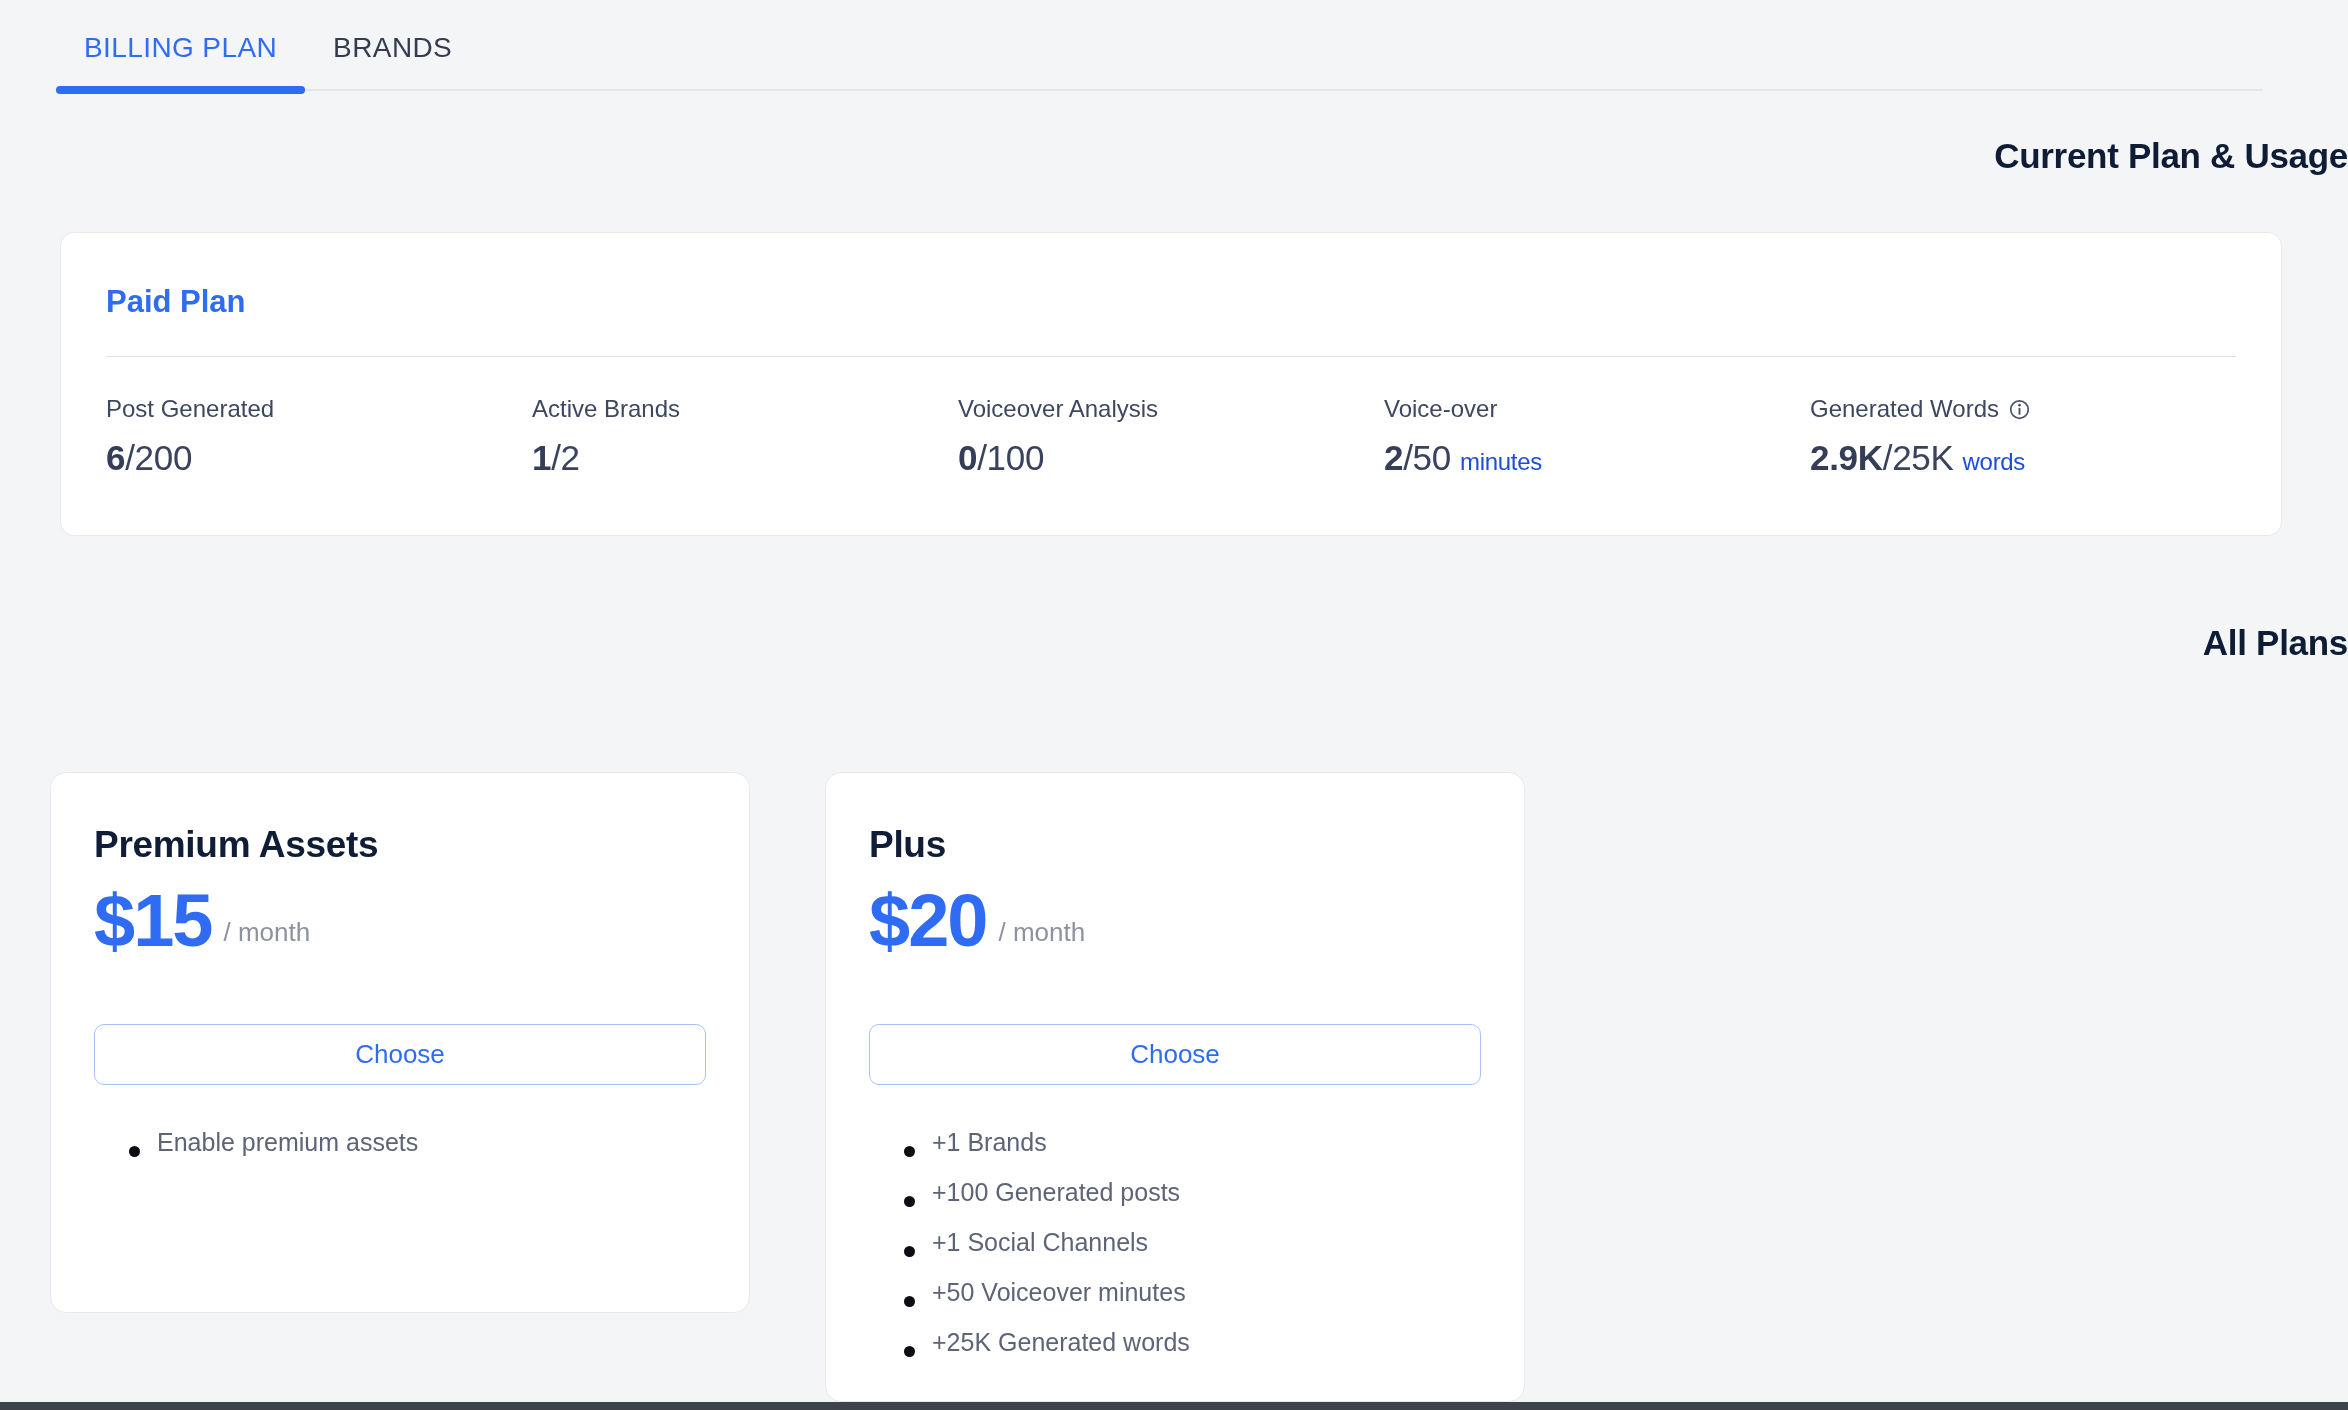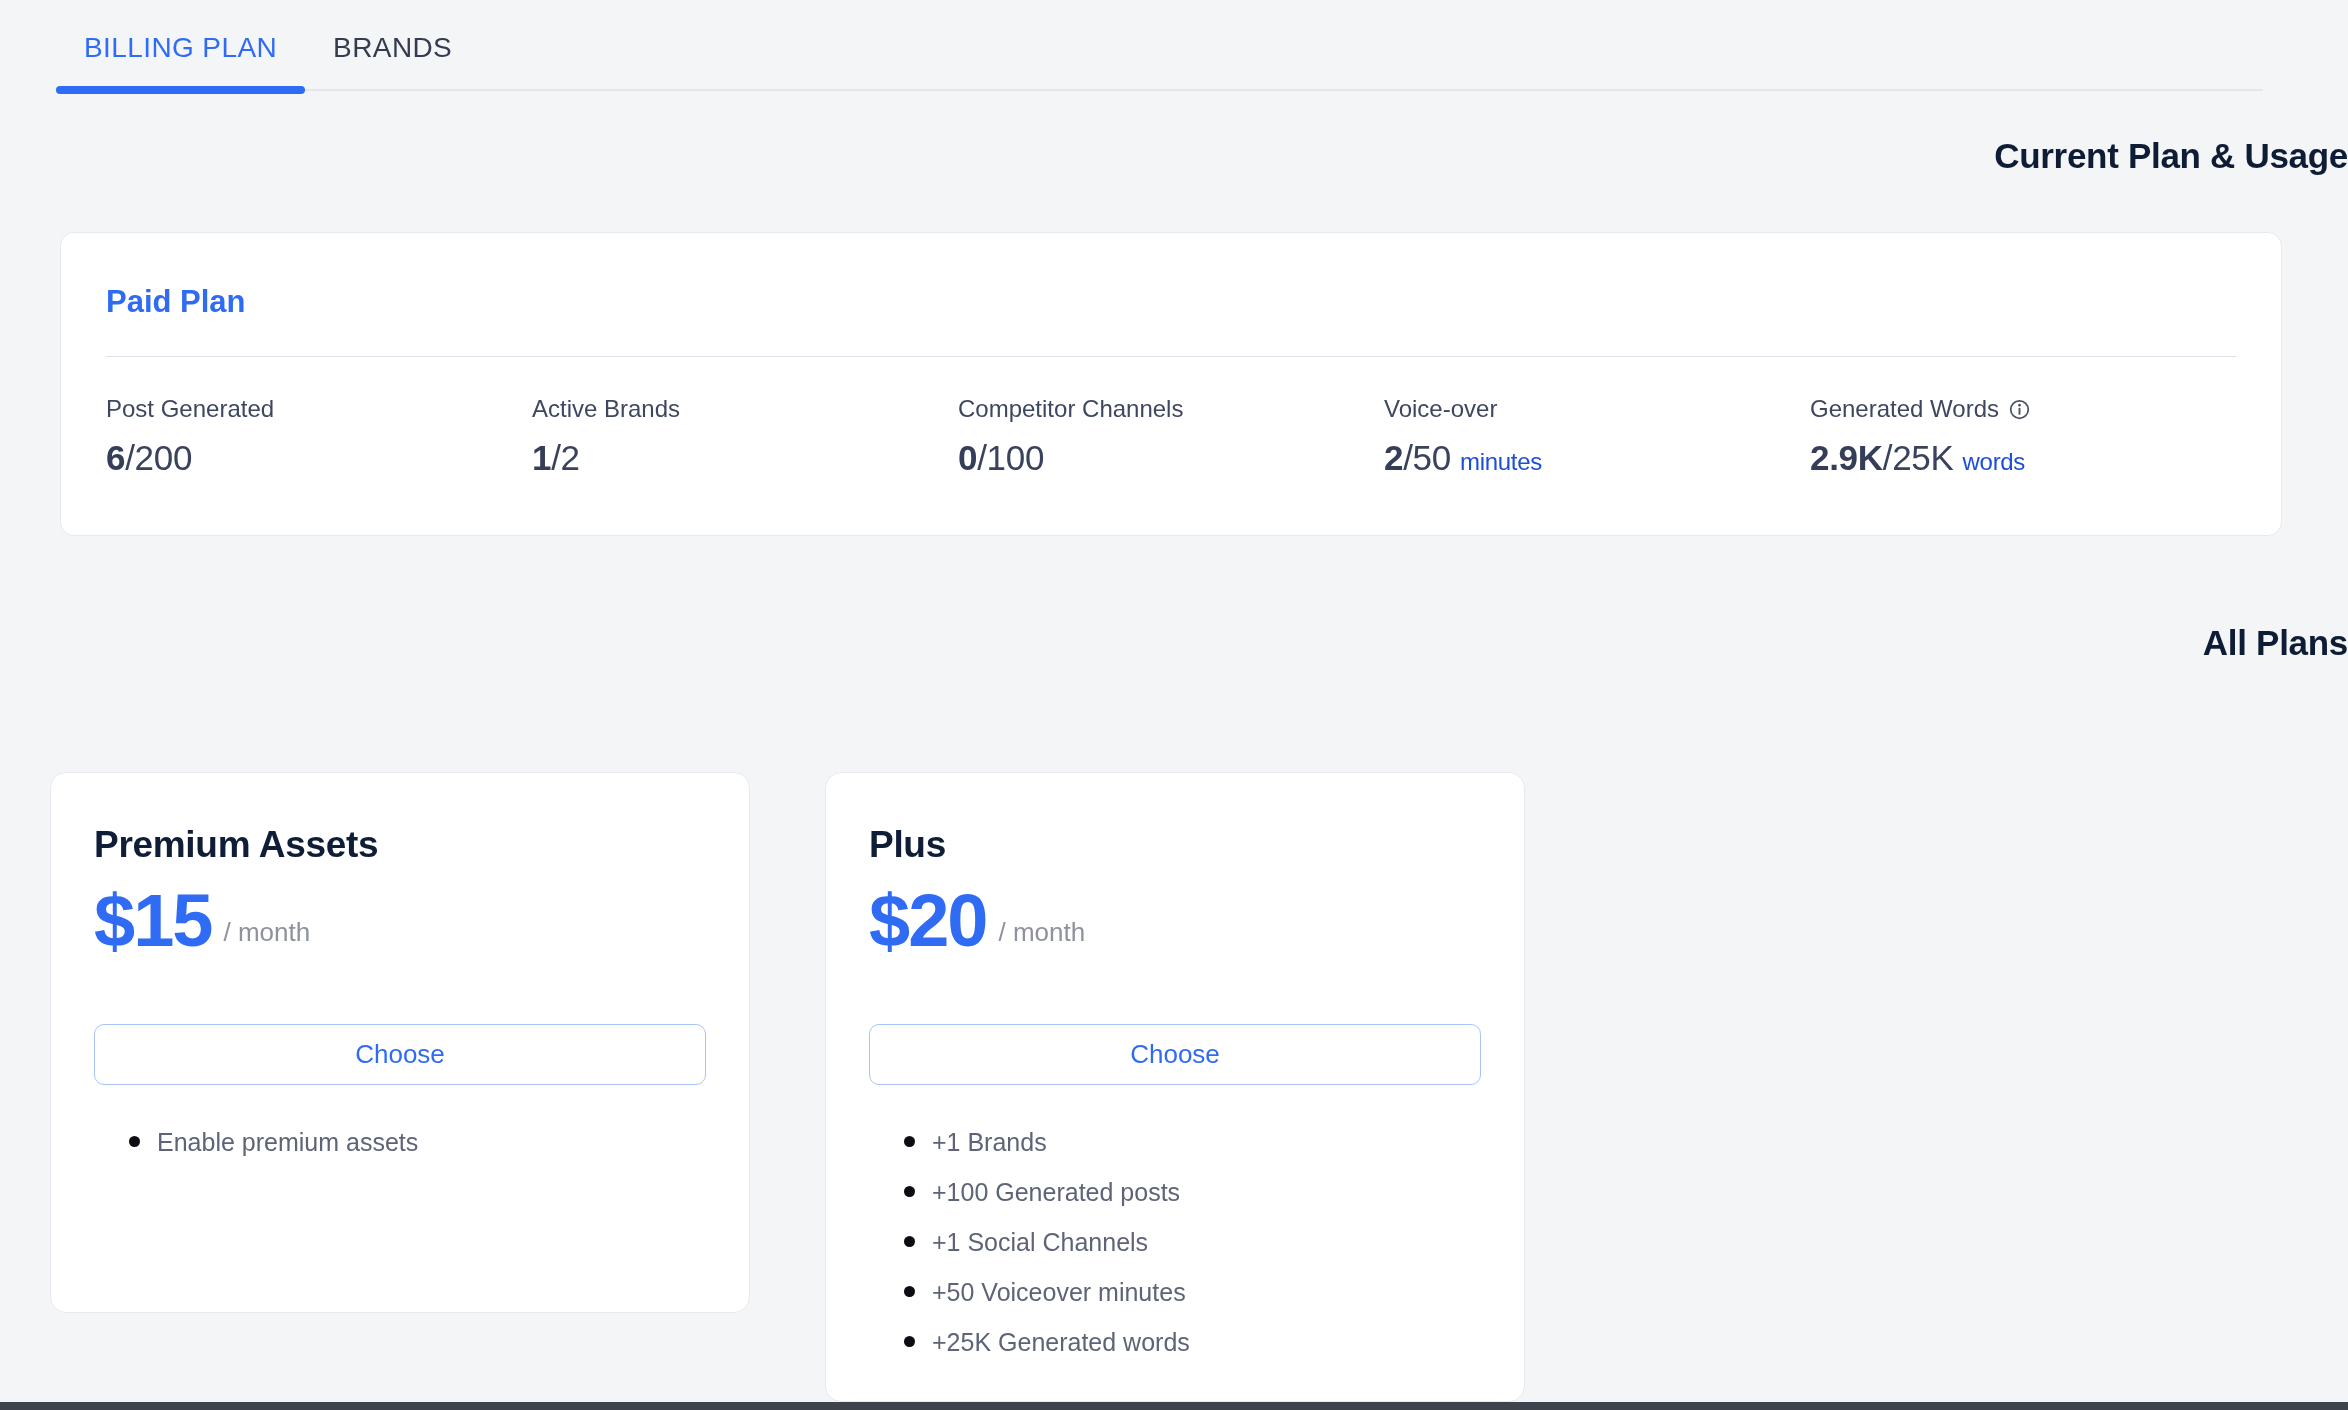--- a/index.html
+++ b/index.html
@@ -144,21 +144,21 @@
     justify-content: center;
     cursor: pointer;
   }
   .feature-list {
     list-style: none;
     margin-top: 42px;
     padding-left: 35px;
   }
   .feature-item {
     display: flex;
-    align-items: center;
+    align-items: flex-end;
     margin-bottom: 20px;
     font-size: 25px;
     color: #5d6477;
     line-height: 1.2;
   }
   .bullet-dot {
     width: 11px; height: 11px;
     border-radius: 50%;
     background: #0b0d12;
     margin-right: 17px;
@@ -211,21 +211,21 @@
       </div>
       <div class="stat-value">
         <span class="stat-used">1</span>
         <span class="stat-limit">/2</span>
 
       </div>
     </div>
 
     <div class="stat">
       <div class="stat-label-row">
-        <span>Competitor Channels</span>
+        <span>Voiceover Analysis</span>
       </div>
       <div class="stat-value">
         <span class="stat-used">0</span>
         <span class="stat-limit">/100</span>
 
       </div>
     </div>
 
     <div class="stat">
       <div class="stat-label-row">

